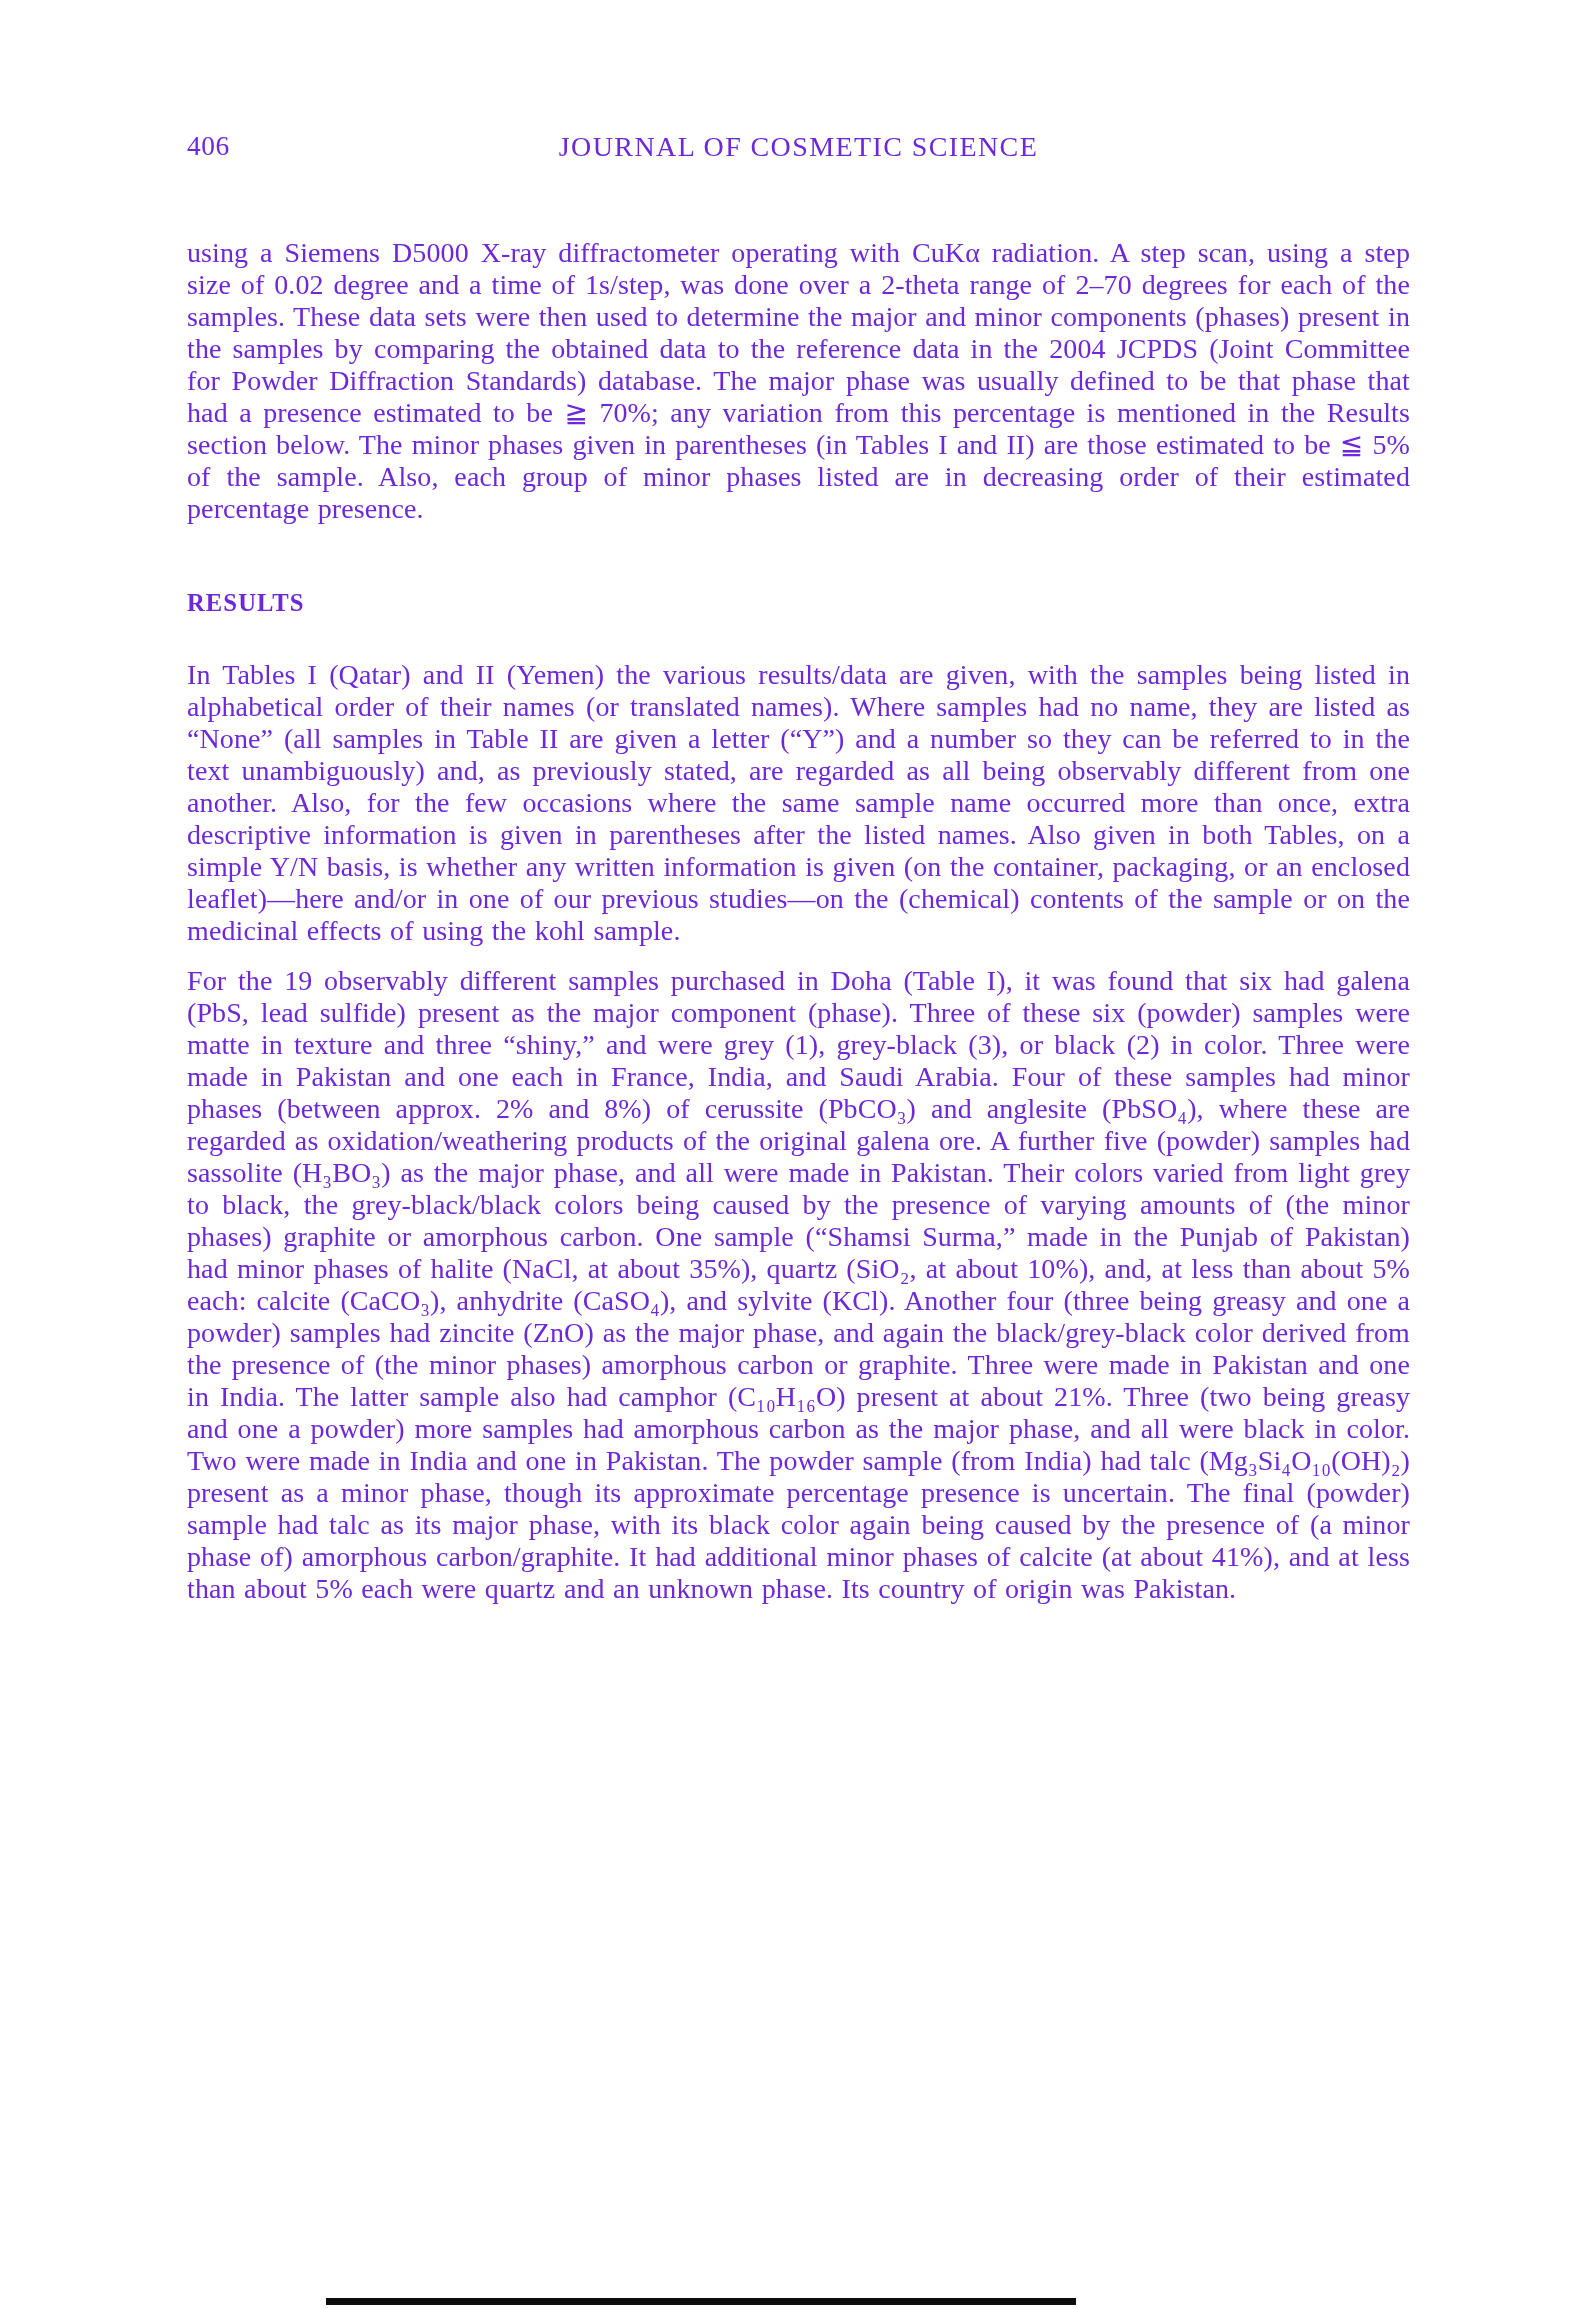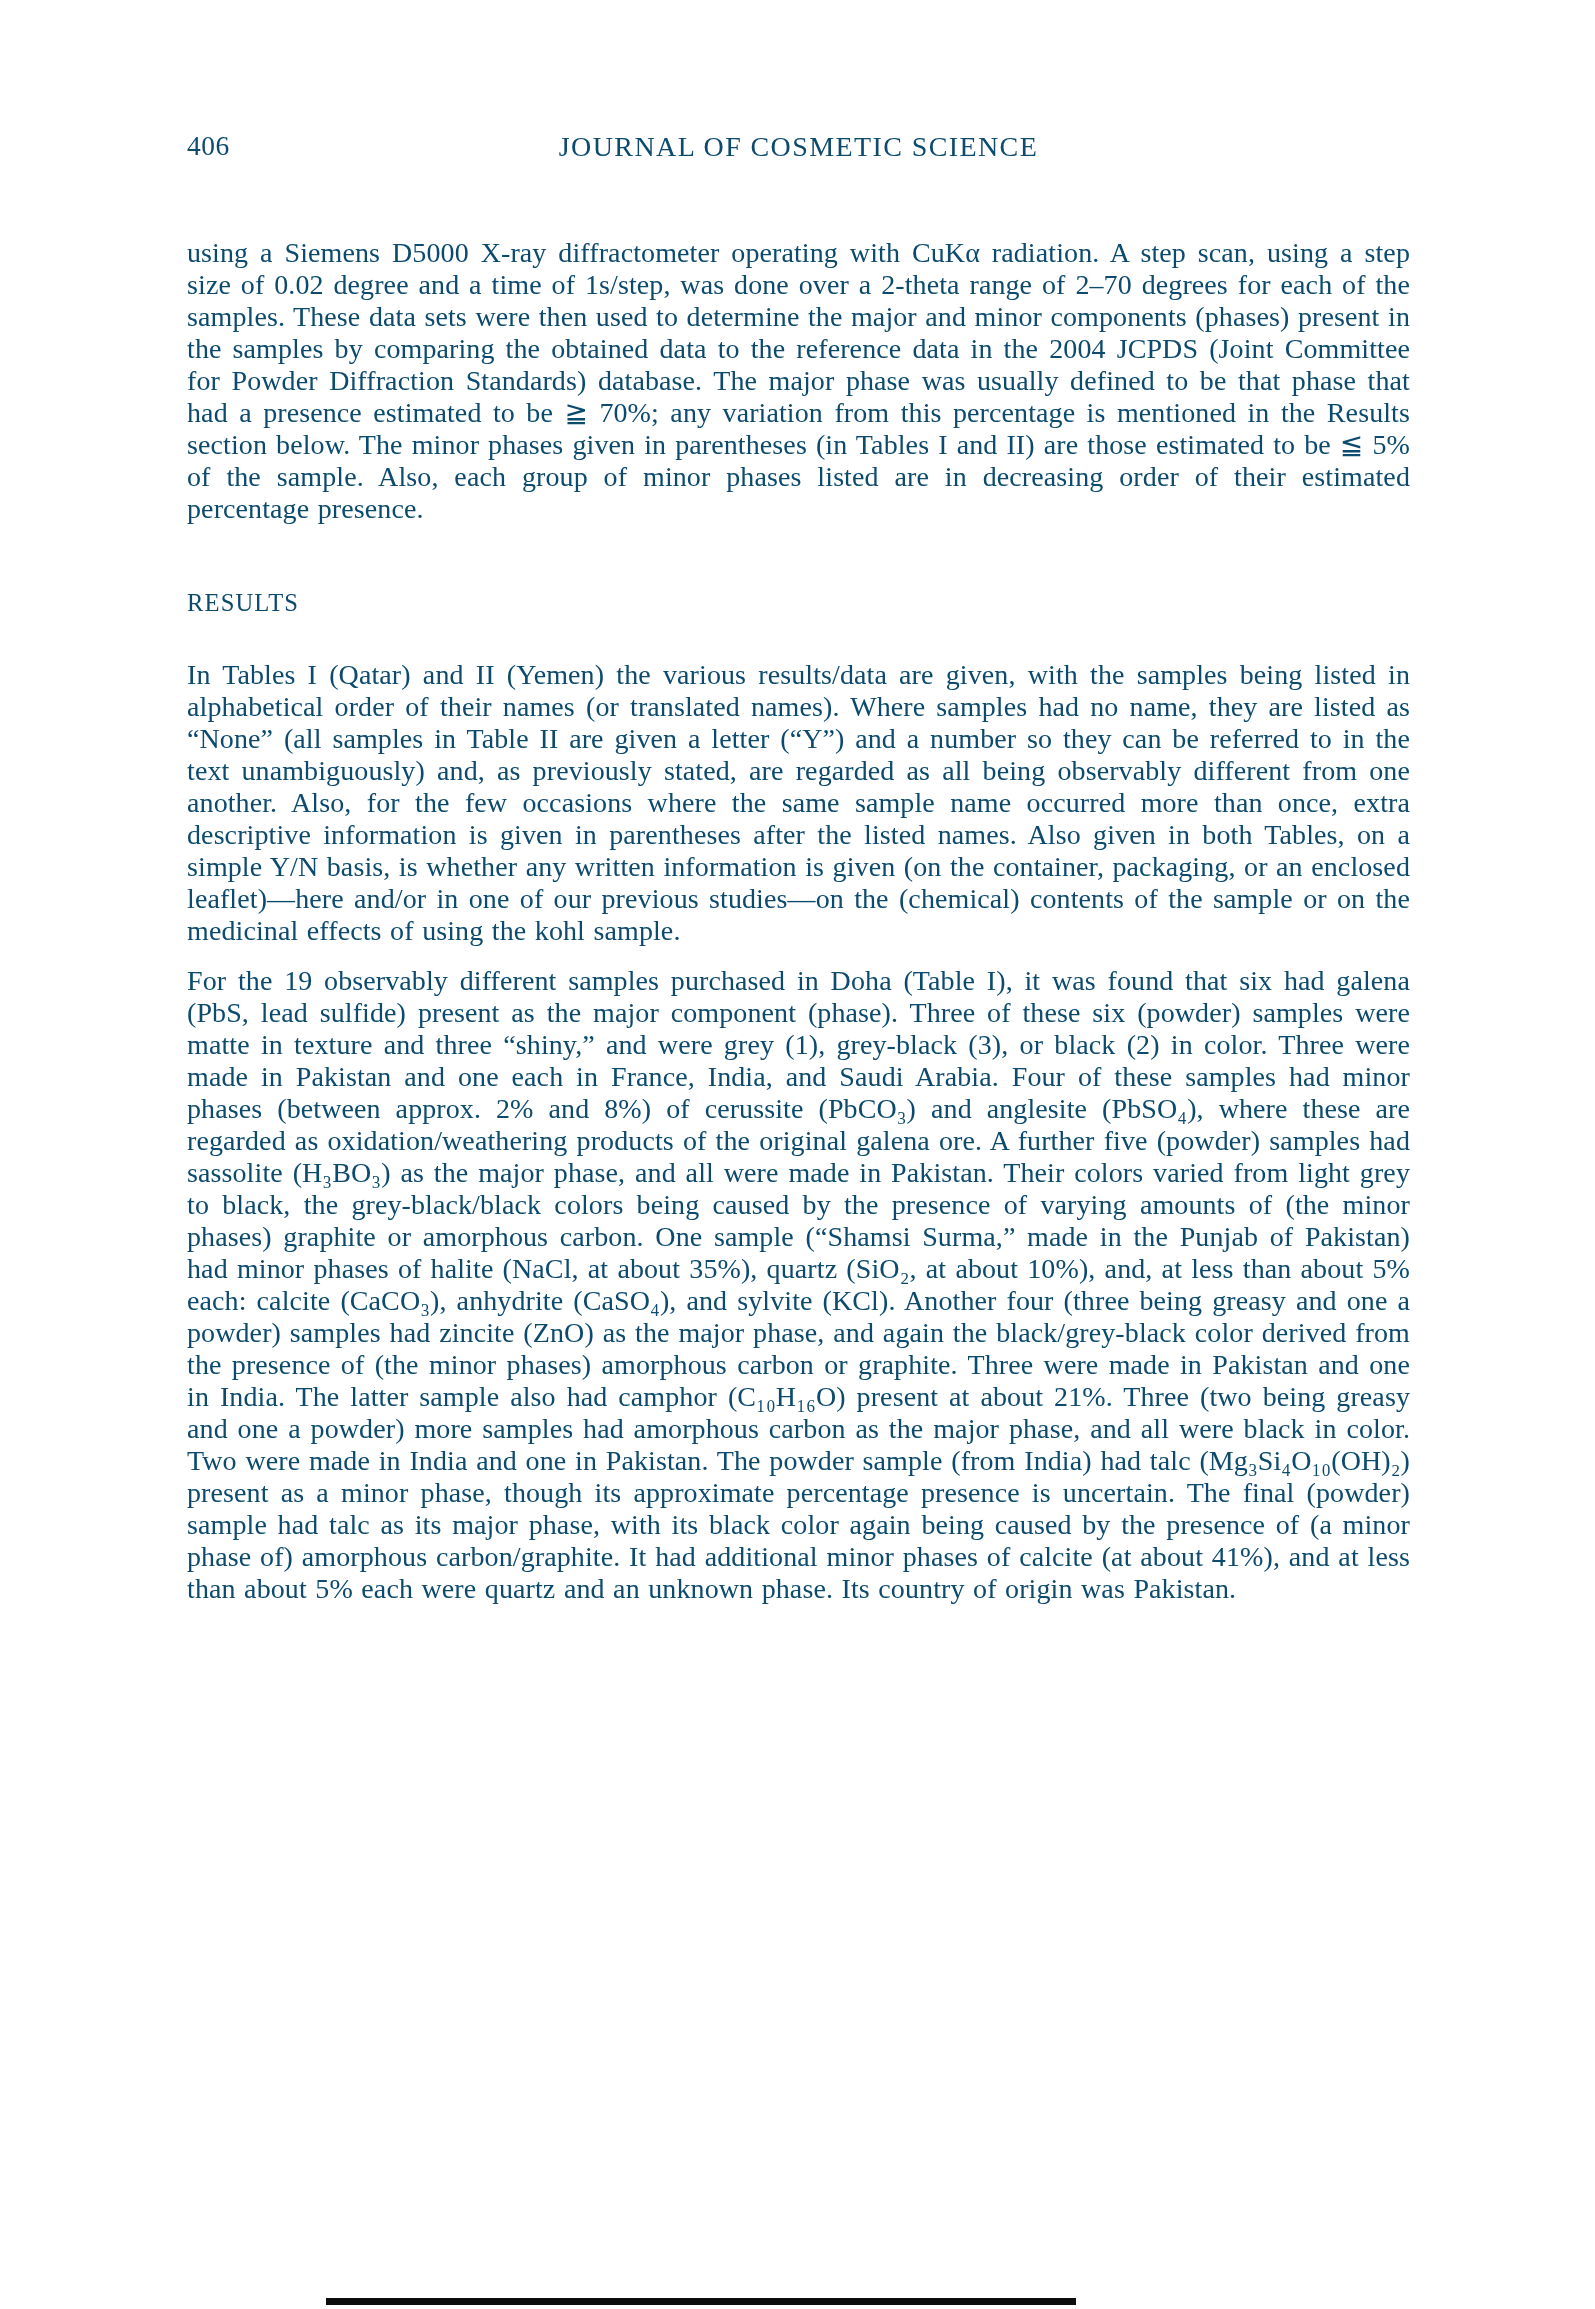--- a/index.html
+++ b/index.html
@@ -7,21 +7,21 @@
     margin: 0;
     padding: 0;
     background: #e8e8e8;
   }
   .page {
     position: relative;
     width: 1596px;
     height: 2309px;
     margin: 0 auto;
     background: #ffffff;
-    color: #0c4a6e;
+    color: #6d28d9;
     font-family: "Liberation Serif", "DejaVu Serif", serif;
     overflow: hidden;
   }
   .content {
     position: absolute;
     left: 187px;
     top: 131px;
     width: 1223px;
   }
   .page-header {
@@ -51,21 +51,21 @@
     text-align: justify;
     letter-spacing: 0.1px;
     word-spacing: 1.4px;
   }
   .page-body p + p {
     margin-top: 18px;
   }
   h2.results-heading {
     margin: 64px 0 42px 0;
     font-size: 24.6px;
-    font-weight: normal;
+    font-weight: bold;
     letter-spacing: 1.1px;
   }
   .scan-artifact {
     position: absolute;
     left: 326px;
     top: 2298px;
     width: 750px;
     height: 6.6px;
     background: #0d0d0d;
   }

